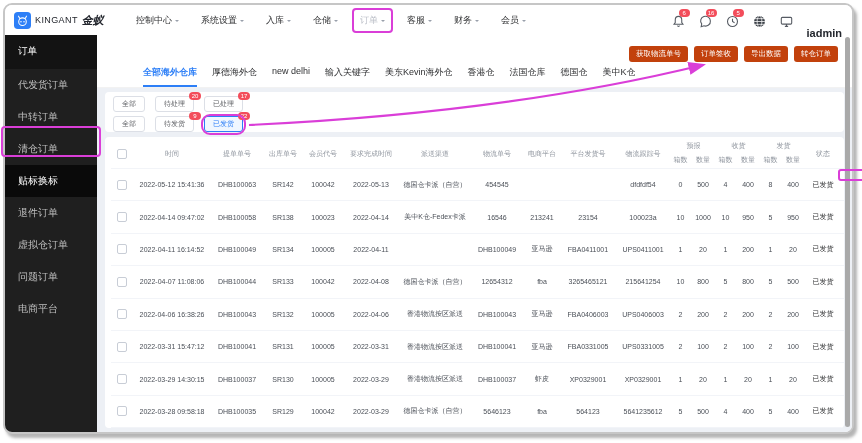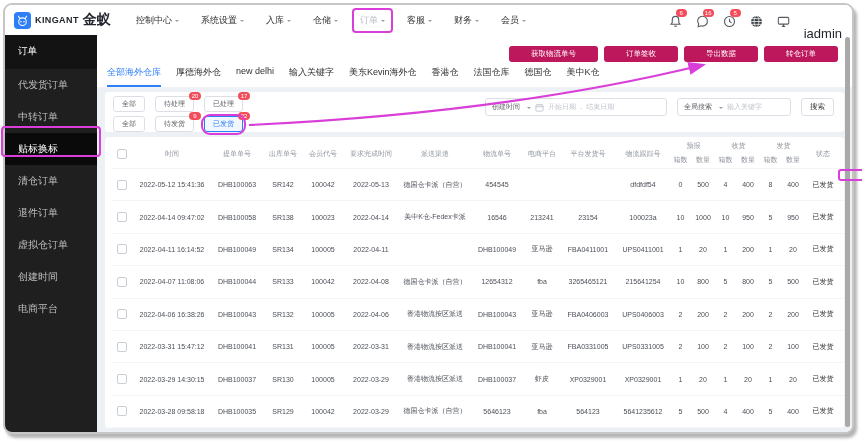--- a/index.html
+++ b/index.html
@@ -4,46 +4,46 @@
 <style>
   html,body{margin:0;padding:0;}
   body{width:862px;height:443px;position:relative;overflow:hidden;background:#fff;
        font-family:"Liberation Sans","DejaVu Sans",sans-serif;}
   .frame{position:absolute;left:3px;top:3px;width:851px;height:431px;border:2px solid #c6c6c6;
          border-radius:9px;background:#fff;box-shadow:3px 4px 3px rgba(90,90,90,.45);
          overflow:hidden;box-sizing:border-box;}
   
   .topnav{position:absolute;left:0;top:0;right:0;height:30px;background:#fff;display:flex;align-items:center;z-index:5;}
   .logo{display:flex;align-items:center;gap:4px;padding-left:9px;width:112px;flex:none;}
-  .logo-text{font-size:9px;font-weight:bold;color:#23262d;letter-spacing:.4px;}
-  .logo-cn{font-size:14px;color:#23262d;font-weight:bold;}
+  .logo-text{font-size:9px;font-weight:normal;color:#23262d;letter-spacing:.4px;}
+  .logo-cn{font-size:11px;color:#23262d;font-weight:bold;font-style:italic;}
   .nav-items{display:flex;gap:22px;margin-left:10px;}
   .nav-item{font-size:9px;color:#303133;display:flex;align-items:center;cursor:pointer;white-space:nowrap;}
   .nav-item.muted .nav-label{color:#b9bdc6;}
   .caret{width:0;height:0;border:2.5px solid transparent;border-top-color:#99a0ab;margin-left:3px;margin-top:3px;}
   .top-right{margin-left:auto;display:flex;align-items:center;gap:14px;padding-right:10px;}
   .tb-icon{position:relative;width:13px;height:13px;cursor:pointer;}
   .tb-badge{position:absolute;top:-5px;left:7px;background:#f34d5b;color:#fff;font-size:6px;line-height:8px;
             min-width:8px;border-radius:5px;padding:0 1.5px;text-align:center;}
   .tb-badge:empty{display:none;}
-  .username{font-size:13px;font-weight:normal;color:#23262d;margin-top:26px;}
+  .username{font-size:11px;font-weight:bold;color:#23262d;margin-top:26px;}
   
   .sidebar{position:absolute;left:0;top:30px;width:92px;bottom:0;background:#1f1f1f;z-index:4;}
   .sidebar-title{color:#fff;font-size:9.5px;padding:10px 0 11px 13px;background:#131313;}
   .side-item{font-size:10px;color:#bfbfbf;padding:9px 0 9px 13px;cursor:pointer;}
   .side-item.active{background:#0a0a0a;color:#fff;}
   
   .main{position:absolute;left:92px;top:30px;right:0;bottom:0;background:#edf0f5;}
   .content-head{position:absolute;left:0;top:0;right:0;height:52px;background:#fff;border-bottom:1px solid #f2f2f2;}
   .action-buttons{position:absolute;top:11px;right:14px;display:flex;gap:6px;}
-  .act-btn{background:#be185d;color:#fff;border:none;border-radius:3px;font-size:7.5px;padding:3px 22px;
+  .act-btn{background:#c2410c;color:#fff;border:none;border-radius:3px;font-size:7.5px;padding:3px 7px;
            font-family:inherit;cursor:pointer;white-space:nowrap;}
   .tabs{position:absolute;left:10px;bottom:0;display:flex;gap:15px;}
   .tab{font-size:9px;color:#303133;padding-bottom:6px;cursor:pointer;white-space:nowrap;}
-  .tab.active{color:#2d7ff7;border-bottom:2px solid #2d7ff7;font-weight:normal;}
+  .tab.active{color:#2d7ff7;border-bottom:2px solid #2d7ff7;font-weight:bold;margin-left:36px;}
   
   .filter-panel{position:absolute;left:8px;right:8px;top:57px;height:40px;background:#fff;border-radius:4px;}
   .chips{position:absolute;left:8px;top:4px;}
   .chip-row{display:flex;gap:10px;margin-bottom:4px;align-items:center;}
   .chip{position:relative;border:1px solid #dcdfe6;border-radius:3px;font-size:7px;color:#606266;
         padding:2px 8px;background:#fff;cursor:pointer;white-space:nowrap;}
   .chip.active{border-color:#2d7ff7;color:#2d7ff7;background:#f0f7ff;}
   .chip-badge{position:absolute;top:-5px;right:-8px;background:#f34d5b;color:#fff;font-size:6px;line-height:8px;
               min-width:8px;padding:0 2px;border-radius:5px;text-align:center;}
   .search-controls{position:absolute;right:10px;top:6px;display:flex;gap:10px;align-items:center;}
@@ -161,25 +161,25 @@
       </span>
       <span class="username">iadmin</span>
     </div>
   </div>
 
   <div class="sidebar">
     <div class="sidebar-title">订单</div>
     <div id="sidebar-items">
         <div class="side-item">代发货订单</div>
         <div class="side-item">中转订单</div>
+        <div class="side-item">清仓订单</div>
         <div class="side-item active">贴标换标</div>
-        <div class="side-item">清仓订单</div>
         <div class="side-item">退件订单</div>
         <div class="side-item">虚拟仓订单</div>
-        <div class="side-item">创建时间</div>
+        <div class="side-item">问题订单</div>
         <div class="side-item">电商平台</div>
       </div>
   </div>
 
   <div class="main">
     <div class="content-head">
       <div class="action-buttons" id="action-buttons">
           <button class="act-btn">获取物流单号</button>
           <button class="act-btn">订单签收</button>
           <button class="act-btn">导出数据</button>
@@ -203,39 +203,20 @@
         <div class="chip-row" id="chip-row-1">
             <span class="chip"><span>全部</span></span>
             <span class="chip"><span>待处理</span><span class="chip-badge">20</span></span>
             <span class="chip"><span>已处理</span><span class="chip-badge">17</span></span>
           </div>
         <div class="chip-row" id="chip-row-2">
             <span class="chip"><span>全部</span></span>
             <span class="chip"><span>待发货</span><span class="chip-badge">9</span></span>
             <span class="chip active"><span>已发货</span><span class="chip-badge">22</span></span>
           </div>
-      </div>
-      <div class="search-controls">
-        <div class="ctl" style="width:168px">
-          <span>创建时间</span>
-          <span class="caret"></span>
-          <svg width="9" height="9" viewBox="0 0 10 10" fill="none" stroke="#bfc4cc" stroke-width="1">
-            <rect x="1" y="2" width="8" height="7" rx="1"></rect>
-              <path d="M1 4.2h8M3.2 1v2M6.8 1v2"></path>
-          </svg>
-          <span class="ph">开始日期</span>
-          <span class="ph">-</span>
-          <span class="ph">结束日期</span>
-        </div>
-        <div class="ctl" style="width:100px">
-          <span>全局搜索</span>
-          <span class="caret"></span>
-          <span class="ph">输入关键字</span>
-        </div>
-        <button class="search-btn">搜索</button>
       </div>
     </div>
 
     <div class="table-panel">
       <table>
         <colgroup id="cols">
             <col style="width: 22px;">
             <col style="width: 78px;">
             <col style="width: 52px;">
             <col style="width: 40px;">

